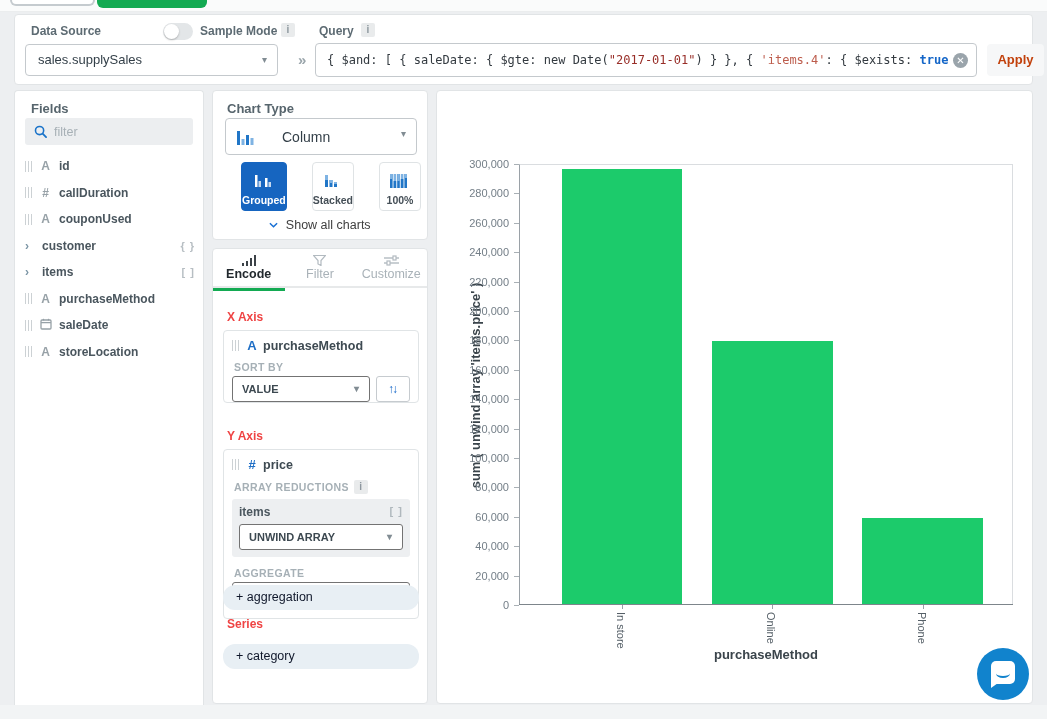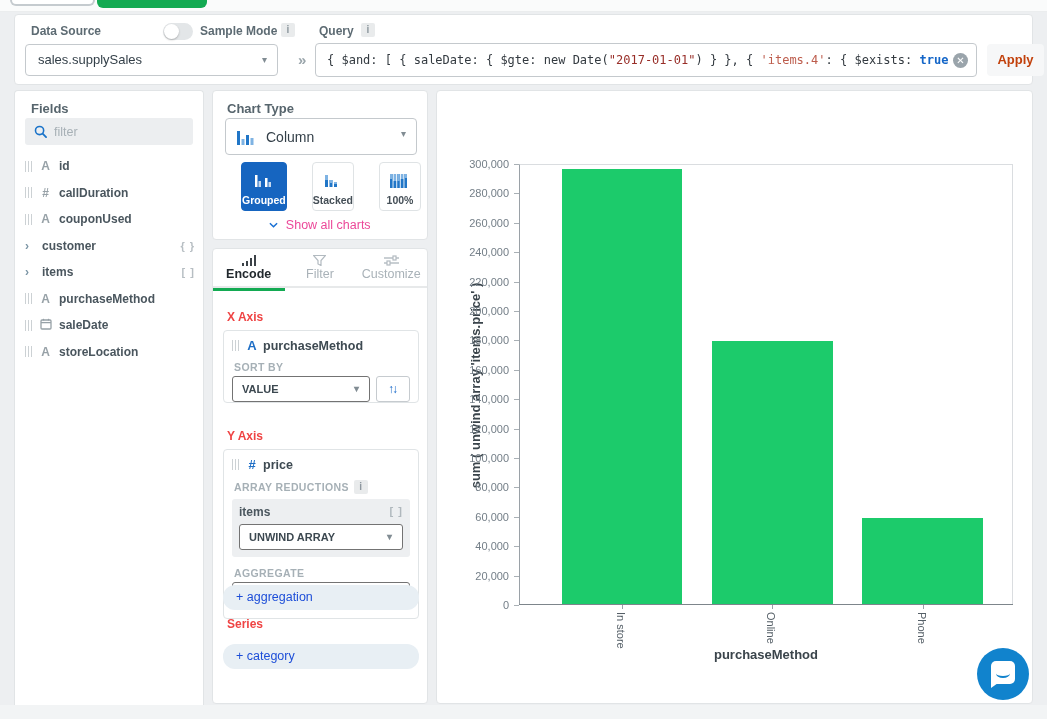--- a/index.html
+++ b/index.html
@@ -34,26 +34,26 @@
   .filter-box .ph { color:#a7b0b6; font-size:12.5px; margin-left:7px; }
   .field-row { position:absolute; left:10px; width:170px; height:26px; display:flex; align-items:center; font-size:12px; color:#4a565e; font-weight:bold; }
   .drag-handle { width:7px; height:11px; margin-right:6px; background:repeating-linear-gradient(90deg,#ccd1d4 0 1px,transparent 1px 3px); }
   .ft-icon { color:#97a1a7; font-weight:bold; font-size:12px; width:15px; text-align:center; margin-right:6px; }
   .fr-chev { color:#7b95a5; font-size:12px; width:13px; margin-right:4px; font-weight:bold; }
   .fr-coll { margin-left:auto; color:#b7bec3; font-size:11px; font-weight:bold; letter-spacing:1px; }
 
   
   .charttype-card { left:212px; top:90px; width:216px; height:150px; }
   .ct-select { position:absolute; left:12px; top:27px; width:192px; height:37px; border:1px solid #c4c9cd; border-radius:4px; display:flex; align-items:center; padding-left:10px; font-size:14px; color:#333f48; }
-  .ct-select .lbl { margin-left:10px; }
+  .ct-select .lbl { margin-left:26px; }
   .subtypes { position:absolute; left:8px; top:71px; width:200px; display:flex; gap:5px; }
   .st-btn { width:63px; height:49px; border:1px solid #dfe3e5; border-radius:4px; background:#fff; display:flex; flex-direction:column; align-items:center; justify-content:flex-end; padding-bottom:4px; font-size:10.5px; font-weight:bold; color:#454f57;margin-left:20px; }
   .st-btn svg { margin-bottom:3px; }
   .st-btn.active { background:#1665c0; border-color:#1665c0; color:#fff; }
-  .showall { position:absolute; left:0; top:127px; width:100%; text-align:center; font-size:12.5px; color:#ec4899; }
+  .showall { position:absolute; left:0; top:127px; width:100%; text-align:center; font-size:12.5px; color:#404040; }
   .showall svg { vertical-align:1px; margin-right:4px; }
 
   
   .encode-card { left:212px; top:248px; width:216px; height:456px; }
   .tabs { position:absolute; left:0; top:0; width:100%; height:39px; border-bottom:2px solid #e7e9ea; display:flex; }
   .tab { width:33.33%; display:flex; flex-direction:column; align-items:center; justify-content:center; font-size:12.5px; color:#a9b2b8; gap:1px; }
   .tab.active { color:#21282d; font-weight:bold; }
   .tab-underline { position:absolute; left:0; top:39px; width:72px; height:3px; }
   .section-h { position:absolute; left:14px; font-size:12px; font-weight:bold; color:#ef4444; }
   .axis-card { position:absolute; left:10px; width:196px; border:1px solid #e0e4e6; border-radius:4px; background:#fff; }
@@ -65,21 +65,21 @@
   .sel .caret { line-height:24px; }
   .sortrow { display:flex; gap:6px; padding:0 8px; }
   .sortrow .sel { flex:1; }
   .sort-btn { width:34px; height:26px; border:1px solid #c6cbcf; border-radius:3px; text-align:center; color:#1466c8; font-size:12px; font-weight:bold; line-height:24px; letter-spacing:-2px; padding-right:2px; }
   .limit-row { margin:8px 8px 9px 8px; background:#eff1f2; border-radius:3px; height:27px; display:flex; align-items:center; padding-left:5px; gap:8px; }
   .limit-row .toggle { position:static; flex:none; }
   .limit-row .lbl { font-size:10.5px; font-weight:bold; color:#aab3b9; letter-spacing:.4px; }
   .reduction-box { margin:2px 8px 6px 8px; background:#edeff1; border-radius:3px; padding:6px 7px 7px 7px; }
   .reduction-head { display:flex; font-size:12px; font-weight:bold; color:#4a565e; margin-bottom:5px; }
   .reduction-head .coll { margin-left:auto; color:#b0b8bd; font-size:11px; letter-spacing:1px; }
-  .pill-btn { position:absolute; left:10px; width:196px; height:25px; background:#e8eff4; border-radius:12px; color:#1d4ed8; font-size:12.5px; line-height:25px; padding-left:13px; }
+  .pill-btn { position:absolute; left:10px; width:196px; height:25px; background:#e8eff4; border-radius:12px; color:#0f172a; font-size:12.5px; line-height:25px; padding-left:13px; }
 
   
   .chart-card { left:436px; top:90px; width:597px; height:614px; }
   .chart-title { position:absolute; left:0; top:14px; width:100%; text-align:center; font-size:13.5px; font-weight:bold; color:#1e2429; }
   .plot { position:absolute; left:82px; top:73px; width:494px; height:441px; border:1px solid #dadde0; border-left-color:#9aa1a7; }
   .plot::after { content:""; position:absolute; left:-1px; right:-1px; bottom:-1px; height:1px; background:#7d858b; }
   .bar { position:absolute; bottom:0; }
   .ytick { position:absolute; width:62px; text-align:right; font-size:11px; color:#737e87; }
   .ytick-dash { position:absolute; left:77px; width:5px; height:1px; background:#a9b0b5; }
   .xtick-dash { position:absolute; top:514px; width:1px; height:4px; background:#9aa1a7; }

